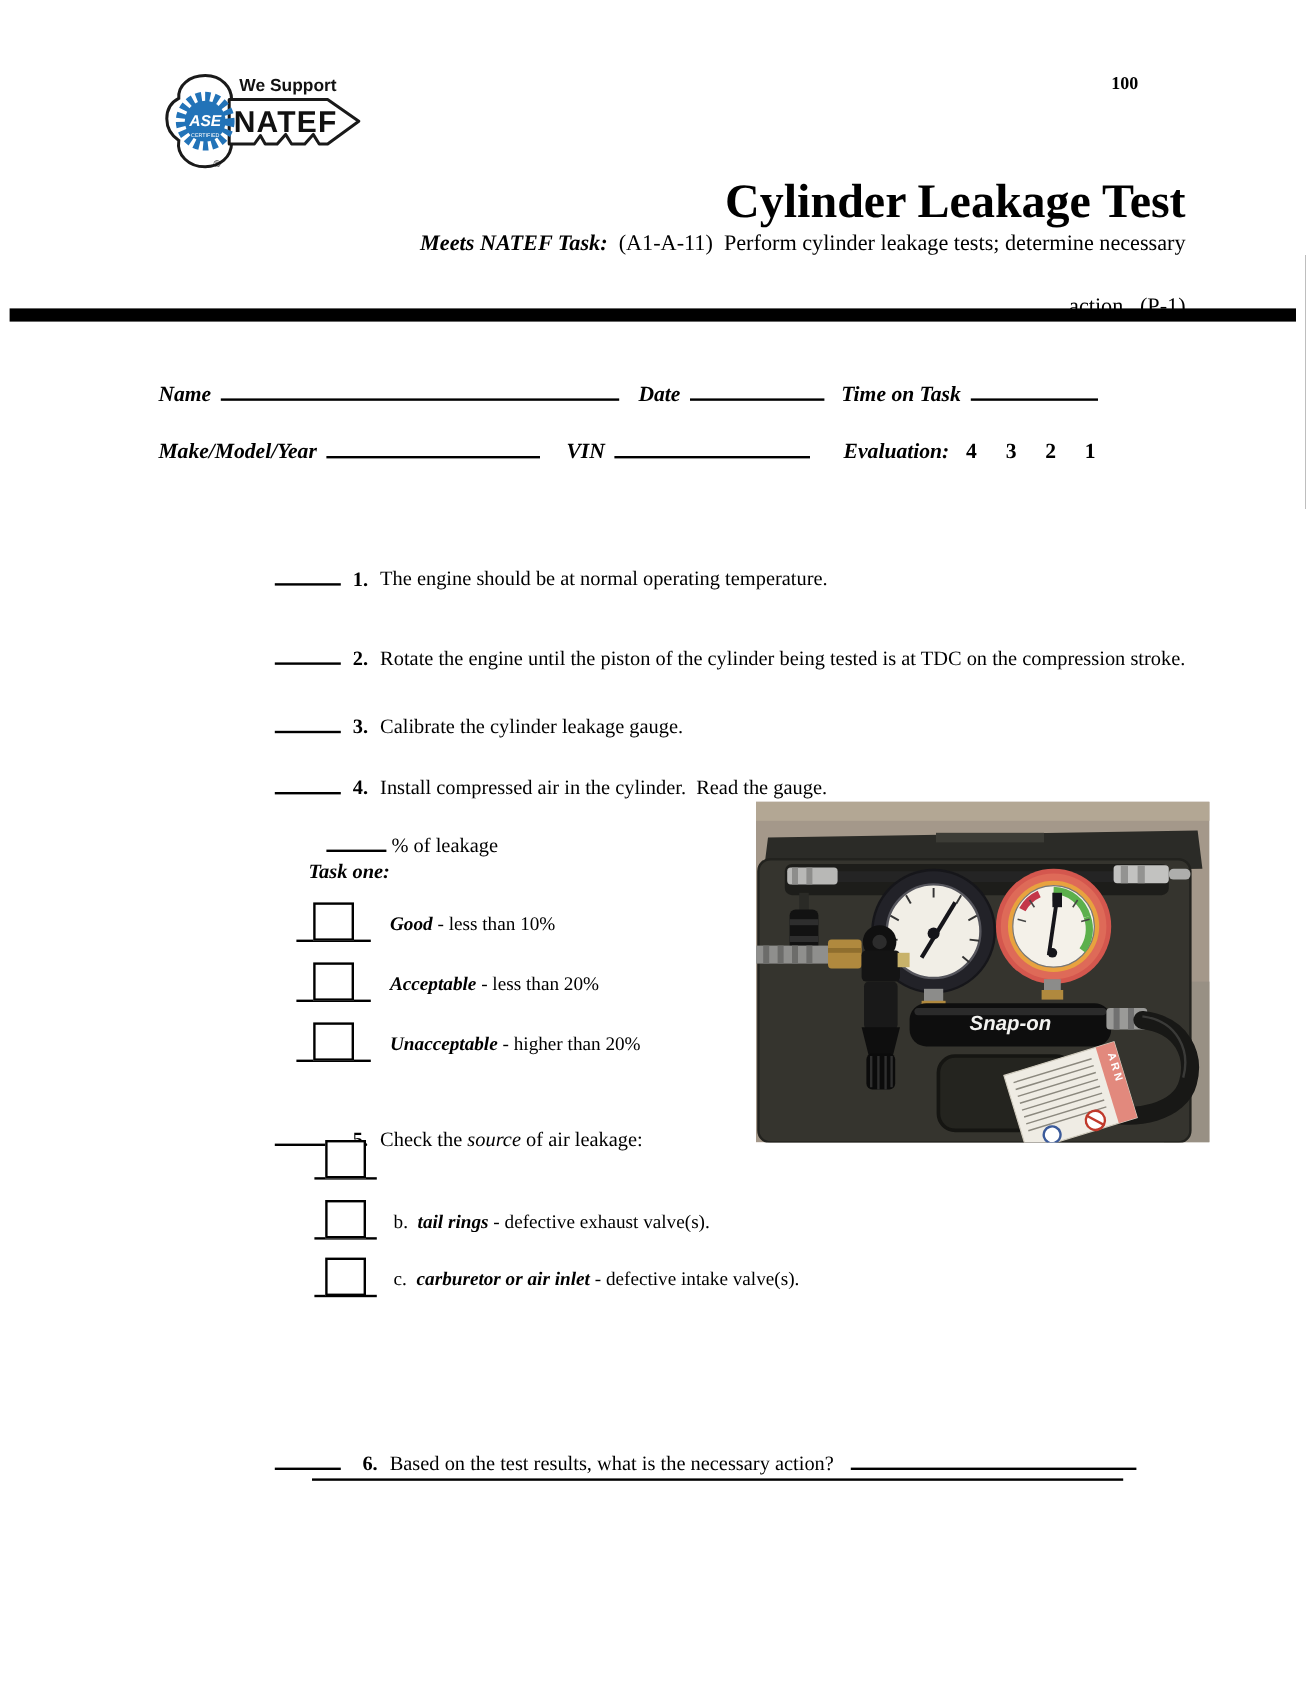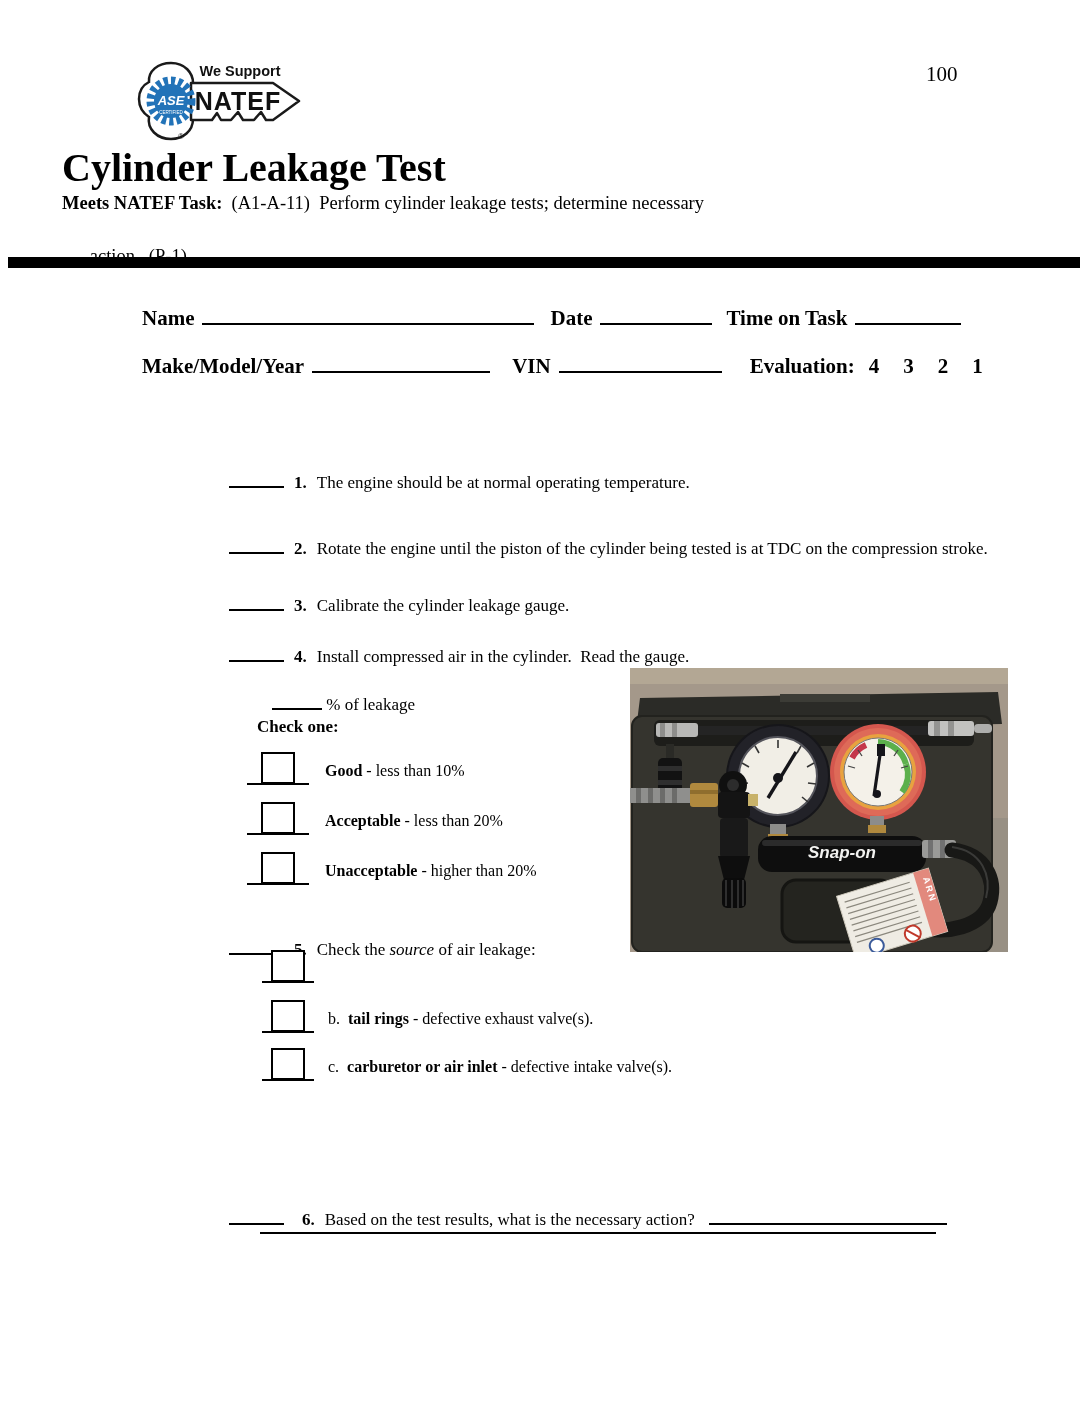--- a/index.html
+++ b/index.html
@@ -1,28 +1,28 @@
 <!DOCTYPE html>
 <html><head>
 <meta charset="utf-8">
 <style>
   html,body{margin:0;padding:0;background:#888;}
   .page{position:relative;width:1088px;height:1408px;background:#ffffff;
         font-family:"Liberation Serif", serif;color:#000;overflow:hidden;margin:0 auto;}
   .abs{position:absolute;}
-  .b{font-weight:bold;}
+  .b{font-weight:bold;font-style:italic;}
   .i{font-style:italic;}
   .body-text{font-size:17px;line-height:1.3;white-space:pre-wrap;}
   .blank{display:inline-block;border-bottom:2px solid #000;height:1.05em;vertical-align:baseline;margin-left:8px;}
-  .page-number{font-size:21px;font-weight:normal;}
-  .header-block{left:0;top:146px;width:988px;text-align:left;padding-left:62px;box-sizing:border-box;}
+  .page-number{font-size:15px;font-weight:bold;}
+  .header-block{left:0;top:146px;width:988px;text-align:right;padding-left:62px;box-sizing:border-box;}
   .doc-title{font-size:40px;font-weight:bold;line-height:1.1;margin:0;}
   .subtitle{font-size:18.5px;line-height:1.42;white-space:pre;}
   .rule-bar{left:8px;top:257px;width:1072px;height:11px;background:#000;}
-  .info-row{left:142px;width:900px;font-size:21px;white-space:nowrap;}
+  .info-row{left:132px;width:900px;font-size:18px;white-space:nowrap;margin-top:12px;}
   .step{left:127px;width:818px;padding-left:85px;text-indent:-85px;}
   .step .blank{width:55px;margin-left:0;margin-right:10px;}
   .stepnum{font-weight:bold;margin-right:10px;}
   .cb-row{display:flex;align-items:flex-end;font-size:16px;}
   .cb-line{display:flex;justify-content:center;border-bottom:2px solid #000;flex:0 0 auto;}
   .cb-box{width:30px;height:28px;border:2px solid #000;background:#fff;margin-bottom:-1px;}
   .cb-label{margin-left:16px;padding-bottom:5px;white-space:pre;}
   .src-letter{margin-left:14px;padding-bottom:5px;}
   .photo{left:630px;top:668px;width:454px;height:284px;}
   .photo svg{display:block;}
@@ -84,21 +84,21 @@
   </div>
 
   <div class="abs step body-text" style="top:620px;">
     <span class="blank"></span><span class="stepnum">4.</span><span>Install compressed air in the cylinder.  Read the gauge.</span>
   </div>
 
   <div class="abs body-text" style="left:255px;top:668px;">
     <span class="blank" style="width:50px;margin-left:0;"></span><span> % of leakage</span>
   </div>
 
-  <div class="abs body-text b" style="left:257px;top:716px;">Check one:</div>
+  <div class="abs body-text b" style="left:257px;top:716px;">Task one:</div>
 
   <div class="abs cb-row" style="left:247px;top:752px;">
     <span class="cb-line" style="width:62px;">
         <span class="cb-box"></span>
       </span>
     <span class="cb-label"><span class="b">Good</span><span> - less than 10%</span></span>
   </div>
   <div class="abs cb-row" style="left:247px;top:802px;">
     <span class="cb-line" style="width:62px;">
         <span class="cb-box"></span>

